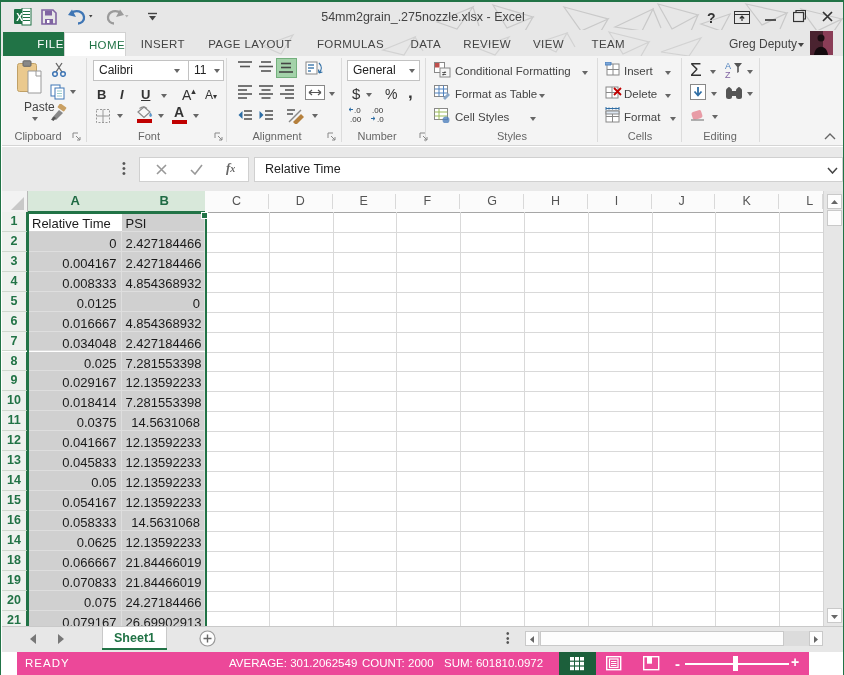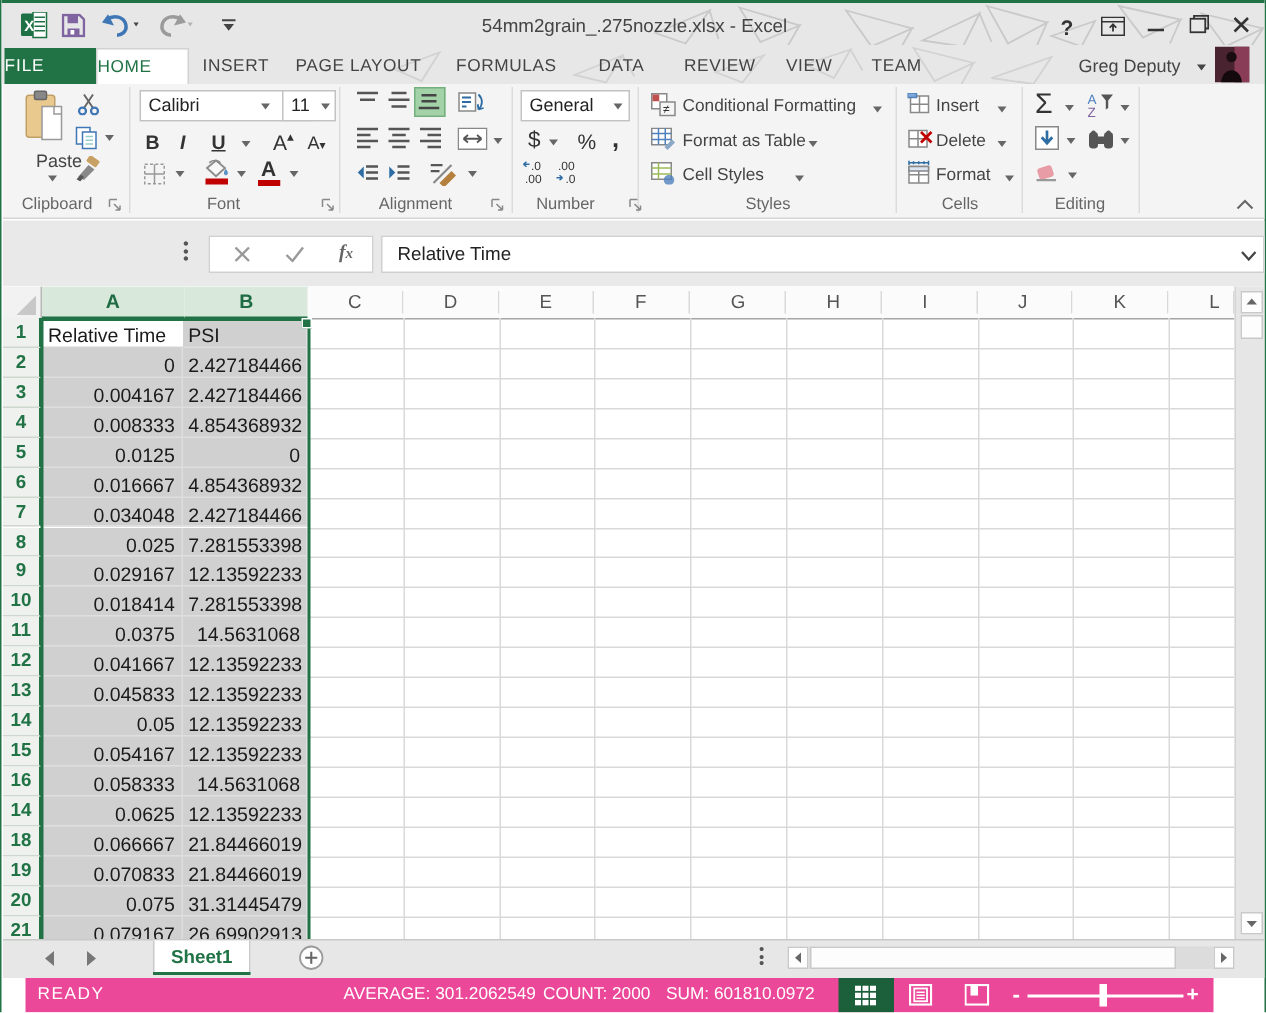--- a/index.html
+++ b/index.html
@@ -5,21 +5,21 @@
 html,body{width:844px;height:675px;overflow:hidden}
 body{font-family:"Liberation Sans",sans-serif;position:relative;background:#fff;
  -webkit-font-smoothing:antialiased}
 #win{position:absolute;left:0;top:0;width:844px;height:675px;border-left:1px solid #217346;border-right:1px solid #217346;overflow:hidden}
 
 #title{position:absolute;left:0;top:0;width:844px;height:30px;background:#e7e7e7;border-top:2px solid #217346;overflow:hidden}
 #title .t{position:absolute;left:0;right:0;top:8px;text-align:center;font-size:12.5px;color:#444}
 .wbtn{position:absolute;top:0;height:30px;color:#333;font-size:13px;text-align:center}
 
 #tabs{position:absolute;left:0;top:30px;width:844px;height:26px;background:#e7e7e7;overflow:hidden}
-.tab{position:absolute;top:3px;height:23px;line-height:23px;font-size:11.5px;color:#444;letter-spacing:.4px;text-align:left}
+.tab{position:absolute;top:3px;height:23px;line-height:23px;font-size:11.5px;color:#444;letter-spacing:.4px;text-align:right}
 #filetab{left:2px;top:2px;height:24px;line-height:24px;width:61px;background:#217346;color:#fff;letter-spacing:.6px}
 #hometab{left:63px;top:2px;height:24px;line-height:25px;width:62px;background:#fff;color:#217346;border:1px solid #d2d2d2;border-bottom:none}
 
 #ribbon{position:absolute;left:1px;top:56px;width:842px;height:90px;background:#f4f4f4;border-bottom:1px solid #d5d5d5;overflow:hidden}
 .gsep{position:absolute;top:2px;height:84px;width:1px;background:#dcdcdc}
 .glabel{position:absolute;top:74px;height:14px;font-size:11px;color:#666;text-align:center;width:80px}
 .launch{position:absolute;top:76px;width:10px;height:10px}
 .rtxt{position:absolute;font-size:11.5px;color:#444}
 .combo{position:absolute;background:#fff;border:1px solid #c2c2c2;font-size:12px;color:#222;padding-left:5px}
 .dar{position:absolute;width:0;height:0;border-left:3.5px solid transparent;border-right:3.5px solid transparent;border-top:4px solid #666}
@@ -574,21 +574,21 @@
       <div class="cell sel num" style="left:119.5px;top:300.0px;width:83.5px;height:19.9px">12.13592233</div>
       <div class="cell sel num" style="left:26.0px;top:319.9px;width:93.5px;height:19.9px">0.058333</div>
       <div class="cell sel num" style="left:119.5px;top:319.9px;width:83.5px;height:19.9px">14.5631068</div>
       <div class="cell sel num" style="left:26.0px;top:339.9px;width:93.5px;height:19.9px">0.0625</div>
       <div class="cell sel num" style="left:119.5px;top:339.9px;width:83.5px;height:19.9px">12.13592233</div>
       <div class="cell sel num" style="left:26.0px;top:359.8px;width:93.5px;height:19.9px">0.066667</div>
       <div class="cell sel num" style="left:119.5px;top:359.8px;width:83.5px;height:19.9px">21.84466019</div>
       <div class="cell sel num" style="left:26.0px;top:379.7px;width:93.5px;height:19.9px">0.070833</div>
       <div class="cell sel num" style="left:119.5px;top:379.7px;width:83.5px;height:19.9px">21.84466019</div>
       <div class="cell sel num" style="left:26.0px;top:399.7px;width:93.5px;height:19.9px">0.075</div>
-      <div class="cell sel num" style="left:119.5px;top:399.7px;width:83.5px;height:19.9px">31.31445479</div>
+      <div class="cell sel num" style="left:119.5px;top:399.7px;width:83.5px;height:19.9px">24.27184466</div>
       <div class="cell sel num" style="left:26.0px;top:419.6px;width:93.5px;height:19.9px">0.079167</div>
       <div class="cell sel num" style="left:119.5px;top:419.6px;width:83.5px;height:19.9px">26.69902913</div>
 
  <div class="selb" style="left:25px;top:21px;width:2px;height:414px"></div>
  <div class="selb" style="left:26px;top:21px;width:178px;height:2px"></div>
  <div class="selb" style="left:203px;top:21px;width:2px;height:414px"></div>
  <div class="selb" style="left:199px;top:21px;width:7px;height:7px;border:1px solid #fff"></div>
 </div>
 
 <div id="vsb">

